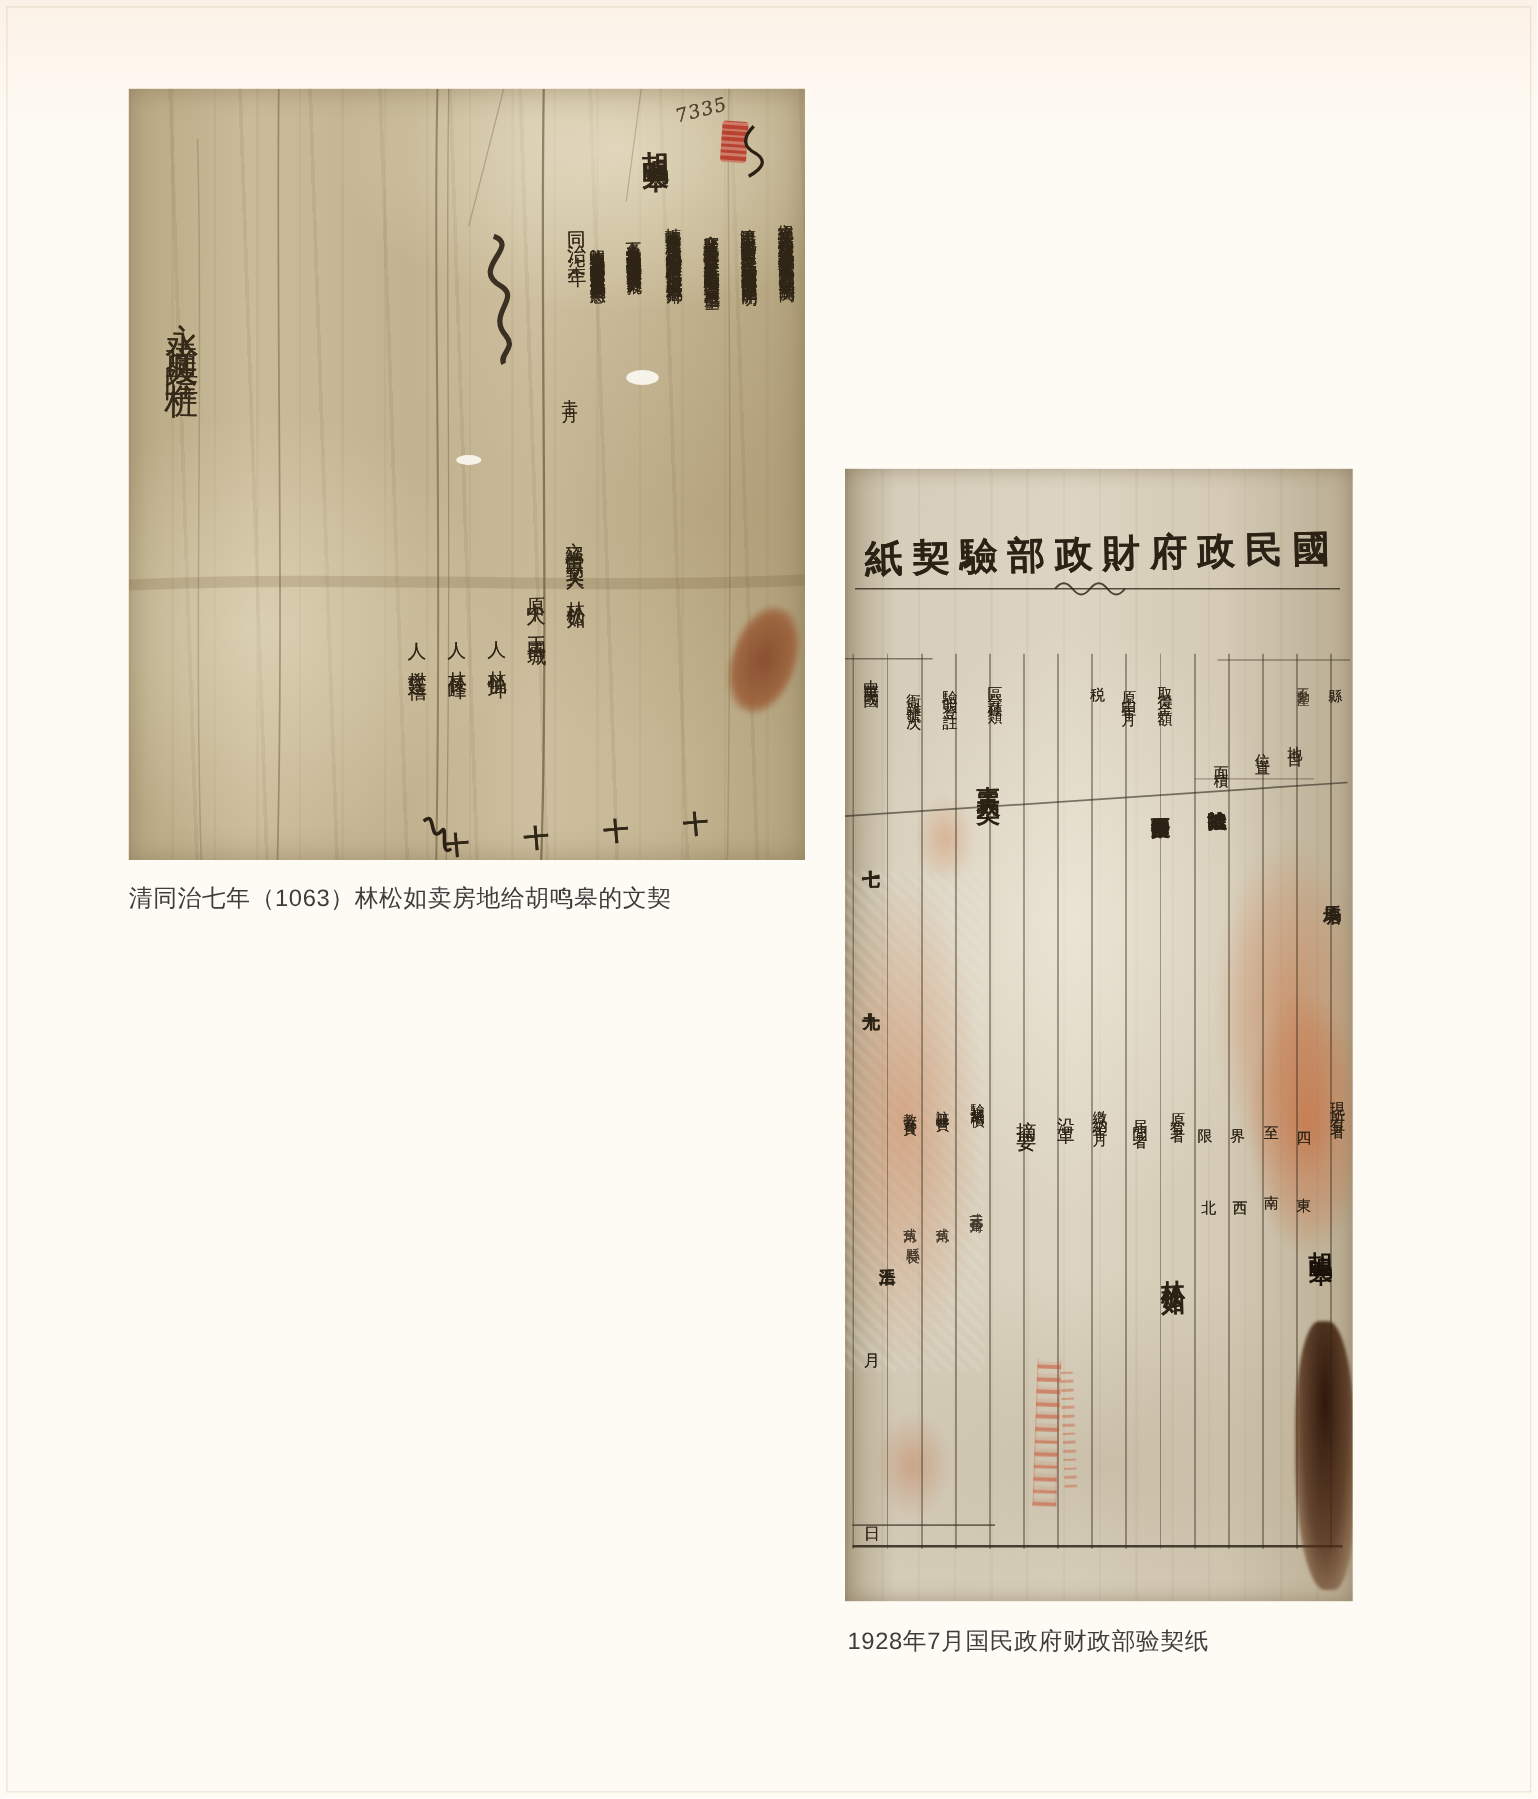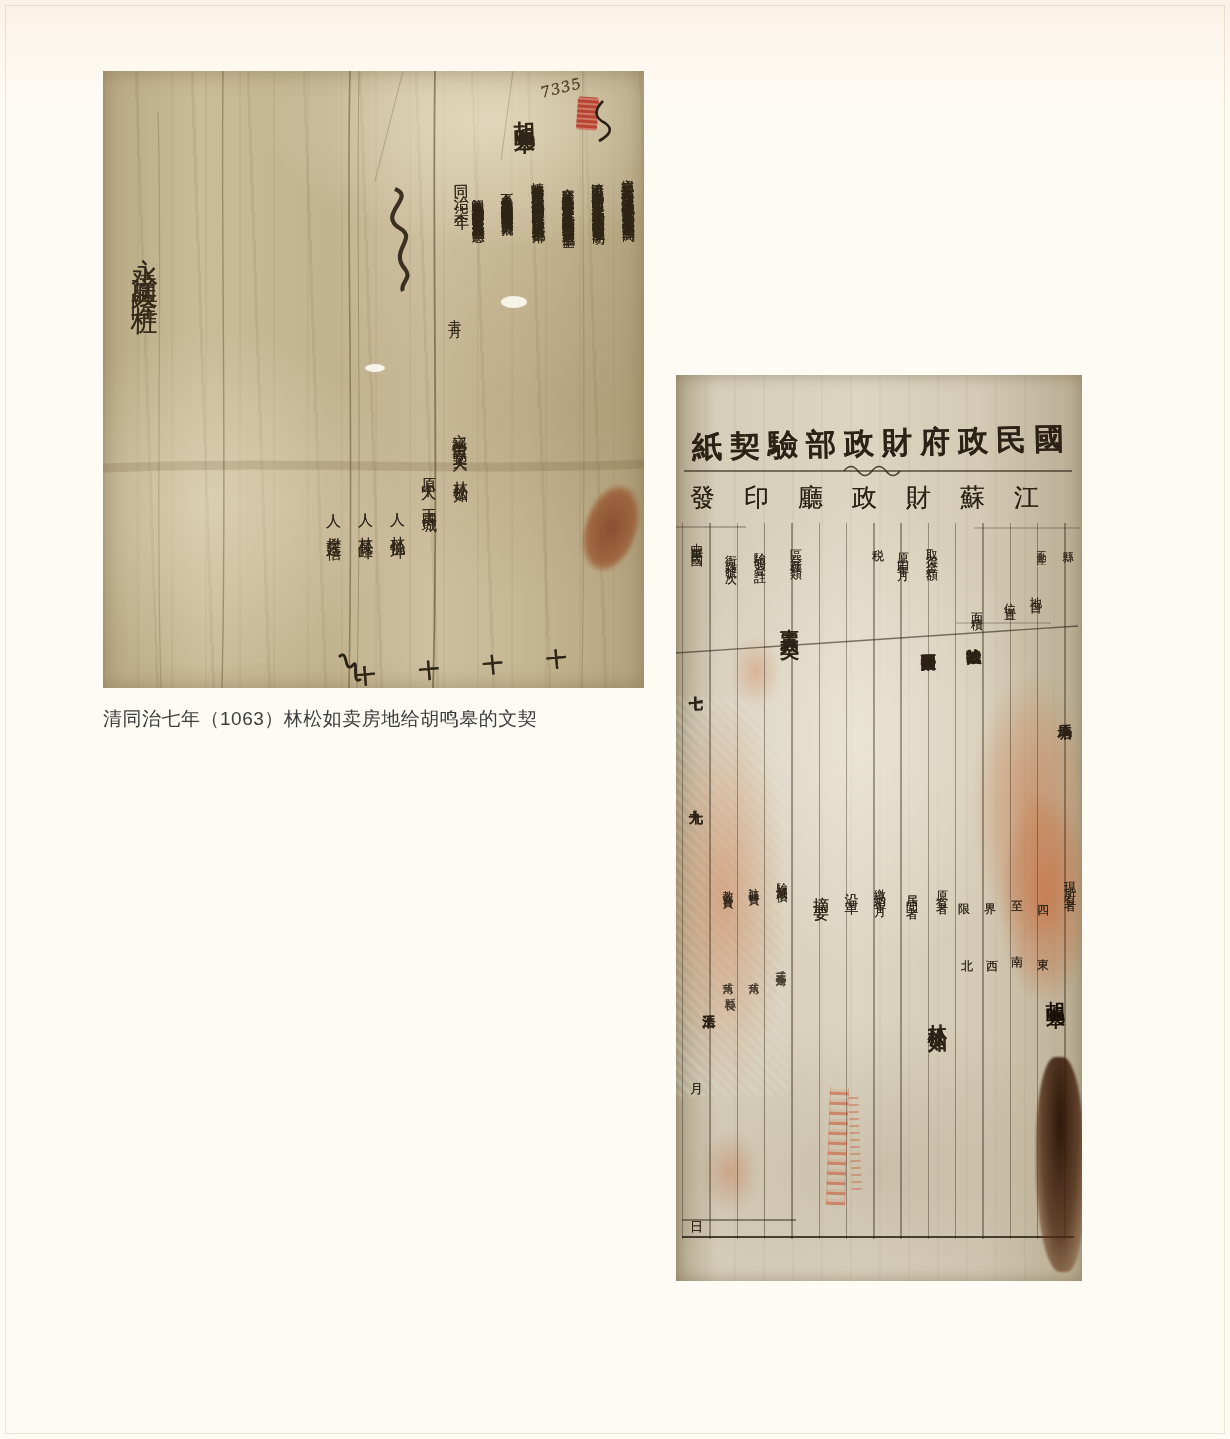--- a/index.html
+++ b/index.html
@@ -186,21 +186,20 @@
   <div class="caption" id="cap1">清同治七年（1063）林松如卖房地给胡鸣皋的文契</div>
 
   <div class="photo2">
     <div class="abs" id="st-a"></div>
     <div class="abs" id="st-b"></div>
     <div class="abs" id="st-c"></div>
     <div class="abs" id="st-d"></div>
     <div class="abs" id="st-e"></div>
 
     <div class="abs v ink" id="d2-title" style="writing-mode:horizontal-tb">紙契驗部政財府政民國</div>
-    <div class="abs ink" id="d2-subtitle">發印廳政財蘇江</div>
 
     <svg width="406" height="906" viewBox="0 0 406 906">
       <path d="M8,96 L396,96" stroke="rgba(40,30,18,.75)" stroke-width="1.3" fill="none"></path>
       <path d="M168,96 q7,-9 14,0 q7,9 14,0 q7,-9 14,0 q7,9 14,0" stroke="rgba(40,30,18,.8)" stroke-width="1.6" fill="none"></path>
       <path d="M0,152 L70,152" stroke="rgba(40,30,18,.5)" stroke-width="1.2" fill="none"></path>
       <path d="M298,153 L404,153" stroke="rgba(40,30,18,.4)" stroke-width="1.2" fill="none"></path>
       <path d="M0,278 L402,251" stroke="rgba(30,24,14,.55)" stroke-width="1.4" fill="none"></path>
       <path d="M280,248 L375,248" stroke="rgba(40,30,18,.35)" stroke-width="1" fill="none"></path>
       <path d="M6,845 L120,845" stroke="rgba(40,30,18,.6)" stroke-width="1.4" fill="none"></path>
       <path d="M6,862 L398,862" stroke="rgba(35,27,16,.8)" stroke-width="2" fill="none"></path>
@@ -251,14 +250,15 @@
     <div class="v ink h-s" id="d2-jiaoyu">教育費</div>
     <div class="v ink h-t" id="d2-jiaoyu-v">弍角</div>
     <div class="v ink h-t hand" id="d2-xianzhang">縣長</div>
     <div class="v ink h-w hand" id="d2-wang">王浩</div>
 
     <div class="abs" id="d2-blot"></div>
     <div class="abs" id="d2-sealtext"></div>
     <div class="abs" id="d2-sealtext2"></div>
   </div>
 
+  <div class="caption" id="cap2">1928年7月国民政府财政部验契纸</div>
 
 </div>
 
 </body></html>

